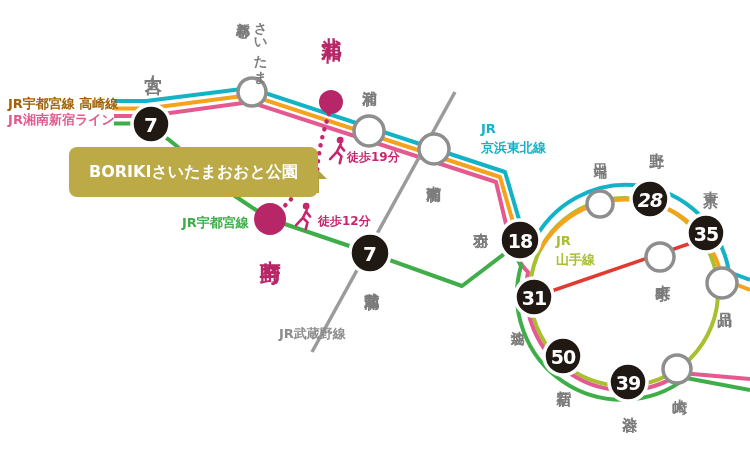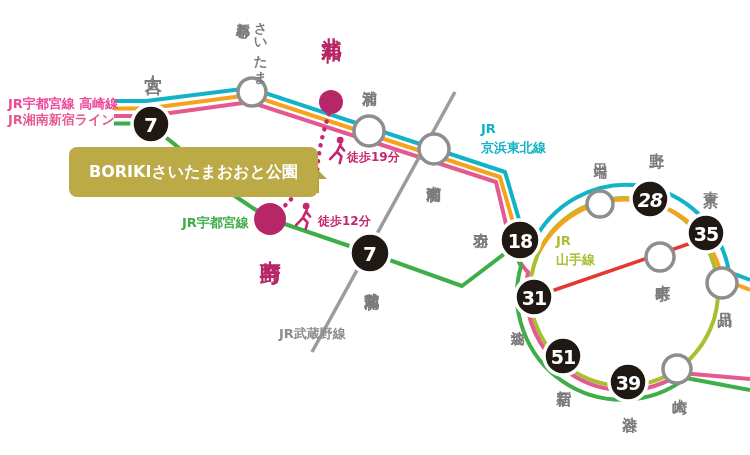--- a/index.html
+++ b/index.html
@@ -12,22 +12,22 @@
   .vtext{
     writing-mode:vertical-rl;text-orientation:upright;white-space:pre;
     font-weight:bold;color:#7c7c7c;line-height:1.25;letter-spacing:1px;
   }
   .station-name{font-size:15px;}
   .station-name.small{font-size:13.5px;}
   .station-name.big{font-size:17.5px;}
   .station-name.accent{color:#b72767;font-size:20px;letter-spacing:2px;}
   .station-name.accent.lg{font-size:21px;}
   .line-label{font-weight:bold;font-size:13px;white-space:pre;line-height:1.45;}
-  .lbl-orange{color:#ec4899;text-align:right;}
-  .lbl-pink{color:#e4598f;text-align:left;}
+  .lbl-orange{color:#a16207;text-align:right;}
+  .lbl-pink{color:#e4598f;text-align:center;}
   .lbl-green{color:#3fae49;}
   .lbl-cyan{color:#12b3c7;}
   .lbl-yellowgreen{color:#a8bf2f;}
   .lbl-gray{color:#8d8d8d;}
   .walk-label{font-weight:bold;font-size:12px;color:#c6266e;white-space:nowrap;}
   .num{
     font-weight:bold;color:#ffffff;text-align:center;
     transform:translate(-50%,-50%);font-size:20px;line-height:1;
   }
   .num.two{font-size:19px;letter-spacing:-1px;}
@@ -139,17 +139,17 @@
   <div class="abs vtext station-name" style="left:620px;top:405px;">渋谷</div>
   <div class="abs vtext station-name" style="left:554px;top:377px;">新宿</div>
   <div class="abs vtext station-name small" style="left:509px;top:320px;">池袋</div>
 
   <div class="abs num" style="left:151px;top:125px;">7</div>
   <div class="abs num" style="left:370px;top:254px;">7</div>
   <div class="abs num two" style="left:520px;top:241px;text-align:right;">18</div>
   <div class="abs num two" style="left:650px;top:200px;font-style:italic;">28</div>
   <div class="abs num two" style="left:706px;top:234px;">35</div>
   <div class="abs num two" style="left:534px;top:298px;">31</div>
-  <div class="abs num two" style="left:563px;top:357px;">51</div>
+  <div class="abs num two" style="left:563px;top:357px;">50</div>
   <div class="abs num two" style="left:628px;top:383px;">39</div>
 
 
 </div>
 
 </body></html>

